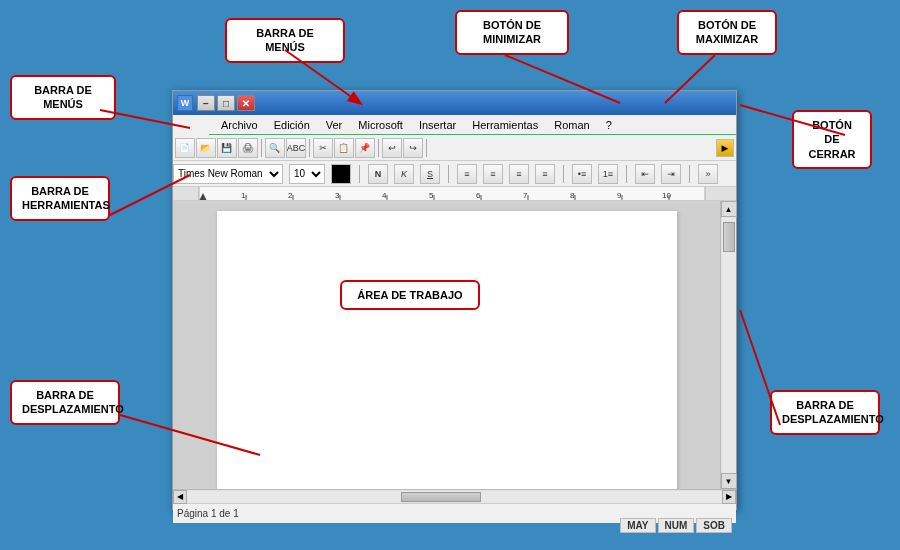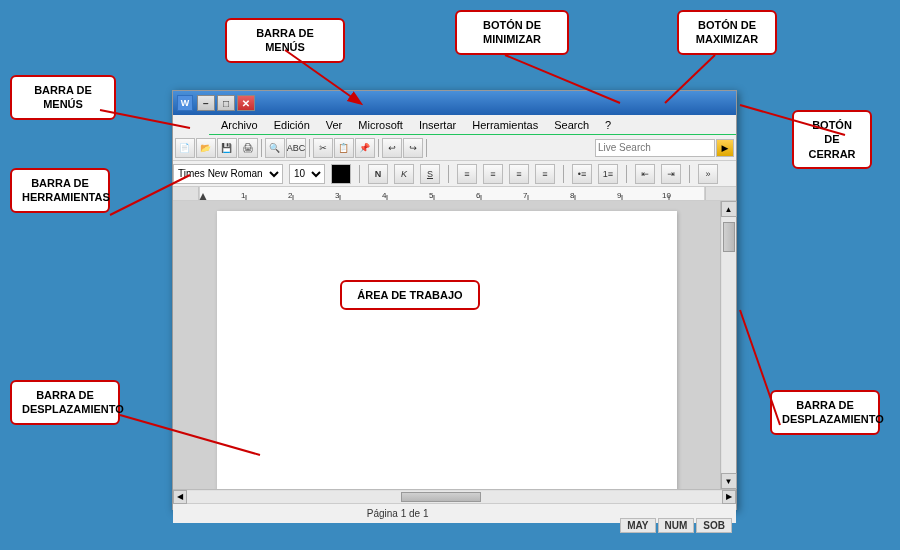--- a/index.html
+++ b/index.html
@@ -267,21 +267,20 @@
     
     .status-bar {
       height: 20px;
       background: #f0f0f0;
       border-top: 1px solid #ccc;
       display: flex;
       align-items: center;
       padding: 0 4px;
       font-size: 10px;
       color: #333;
-      text-align: center;
     }
     .status-left { flex: 1; }
     .status-right {
       display: flex;
       gap: 0;
       margin-top: 24px;
     }
     .status-indicator {
       padding: 1px 6px;
       border: 1px solid #bbb;
@@ -342,21 +341,21 @@
     }
     #lbl-cerrar {
       top: 110px; right: 28px;
       width: 80px;
     }
     #lbl-menus {
       top: 75px; left: 10px;
       width: 106px;
     }
     #lbl-herramientas {
-      top: 168px; left: 10px;
+      top: 176px; left: 10px;
       width: 100px;
     }
     #lbl-area {
       top: 280px; left: 340px;
       width: 140px;
     }
     #lbl-desp-izq {
       top: 380px; left: 10px;
       width: 110px;
     }
@@ -456,42 +455,41 @@
     </div>
   </div>
 
   <div class="menu-bar">
     <span class="menu-item">Archivo</span>
     <span class="menu-item">Edición</span>
     <span class="menu-item">Ver</span>
     <span class="menu-item">Microsoft</span>
     <span class="menu-item">Insertar</span>
     <span class="menu-item">Herramientas</span>
-    <span class="menu-item">Search</span>
+    <span class="menu-item">Roman</span>
     <span class="menu-item">?</span>
   </div>
 
   <div class="toolbar">
     <div class="tb-tool-btn" title="Nuevo">📄</div>
     <div class="tb-tool-btn" title="Abrir">📂</div>
     <div class="tb-tool-btn" title="Guardar">💾</div>
     <div class="tb-tool-btn" title="Imprimir">🖨</div>
     <div class="tb-separator"></div>
     <div class="tb-tool-btn">🔍</div>
     <div class="tb-tool-btn">ABC</div>
     <div class="tb-separator"></div>
     <div class="tb-tool-btn">✂</div>
     <div class="tb-tool-btn">📋</div>
     <div class="tb-tool-btn">📌</div>
     <div class="tb-separator"></div>
     <div class="tb-tool-btn">↩</div>
     <div class="tb-tool-btn">↪</div>
     <div class="tb-separator"></div>
     <div style="flex:1"></div>
-    <input class="search-box" type="text" placeholder="Live Search" style="">
     <div class="search-go-btn">▶</div>
   </div>
 
   <div class="toolbar2">
     <select class="font-select">
       <option>Times New Roman</option>
       <option>Arial</option>
     </select>
     <select class="size-select">
       <option>10</option>

